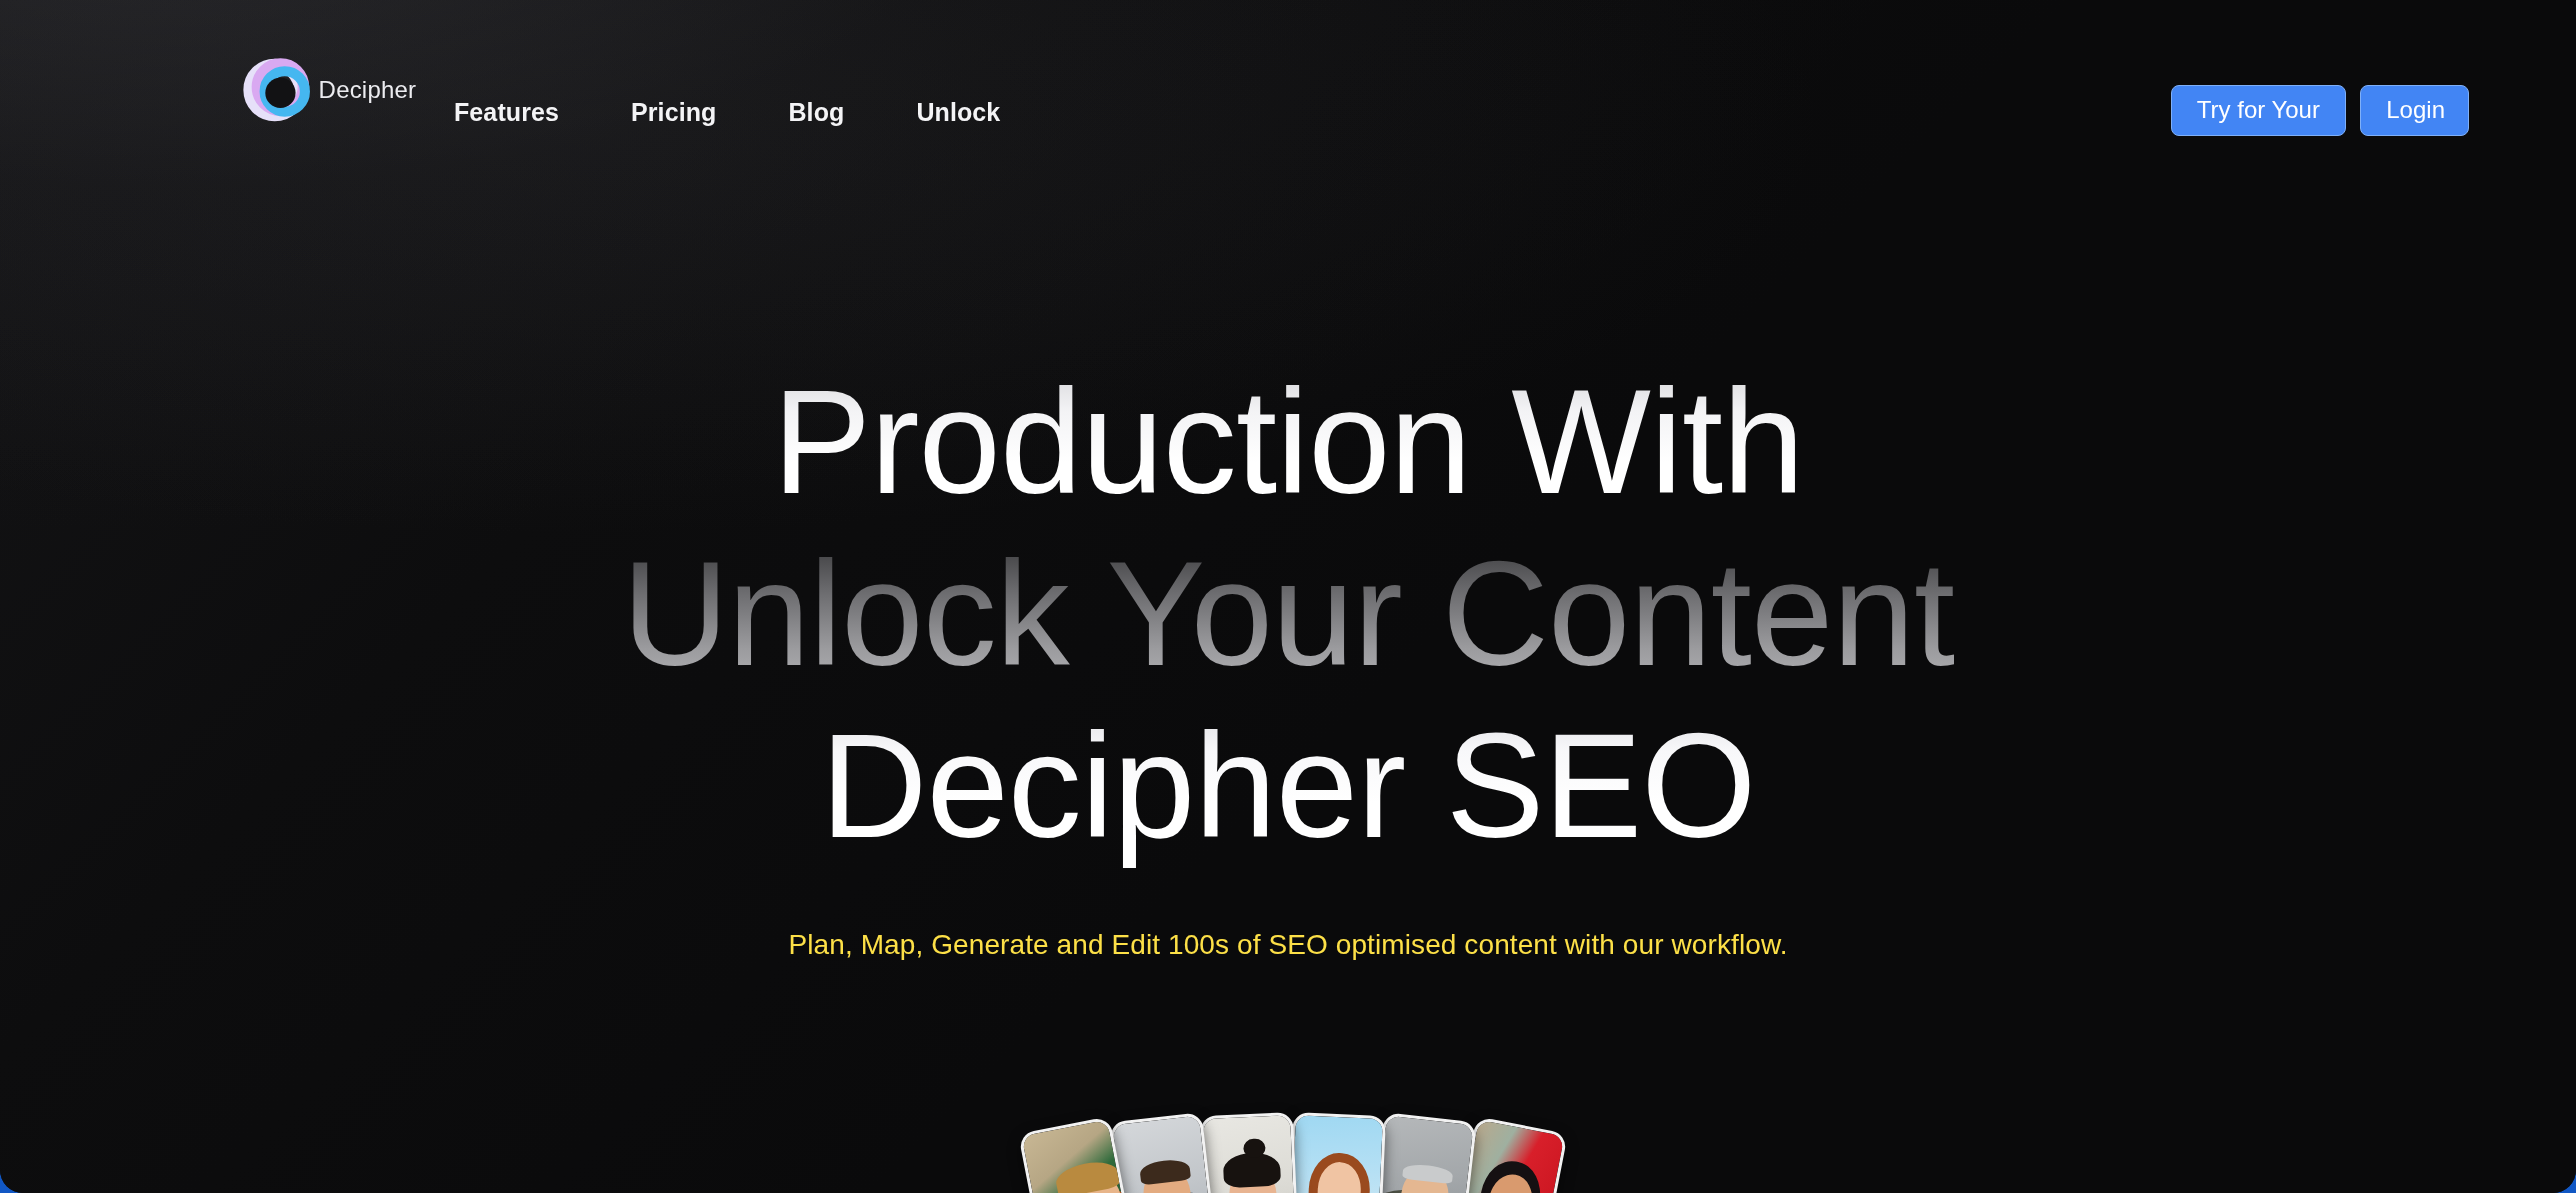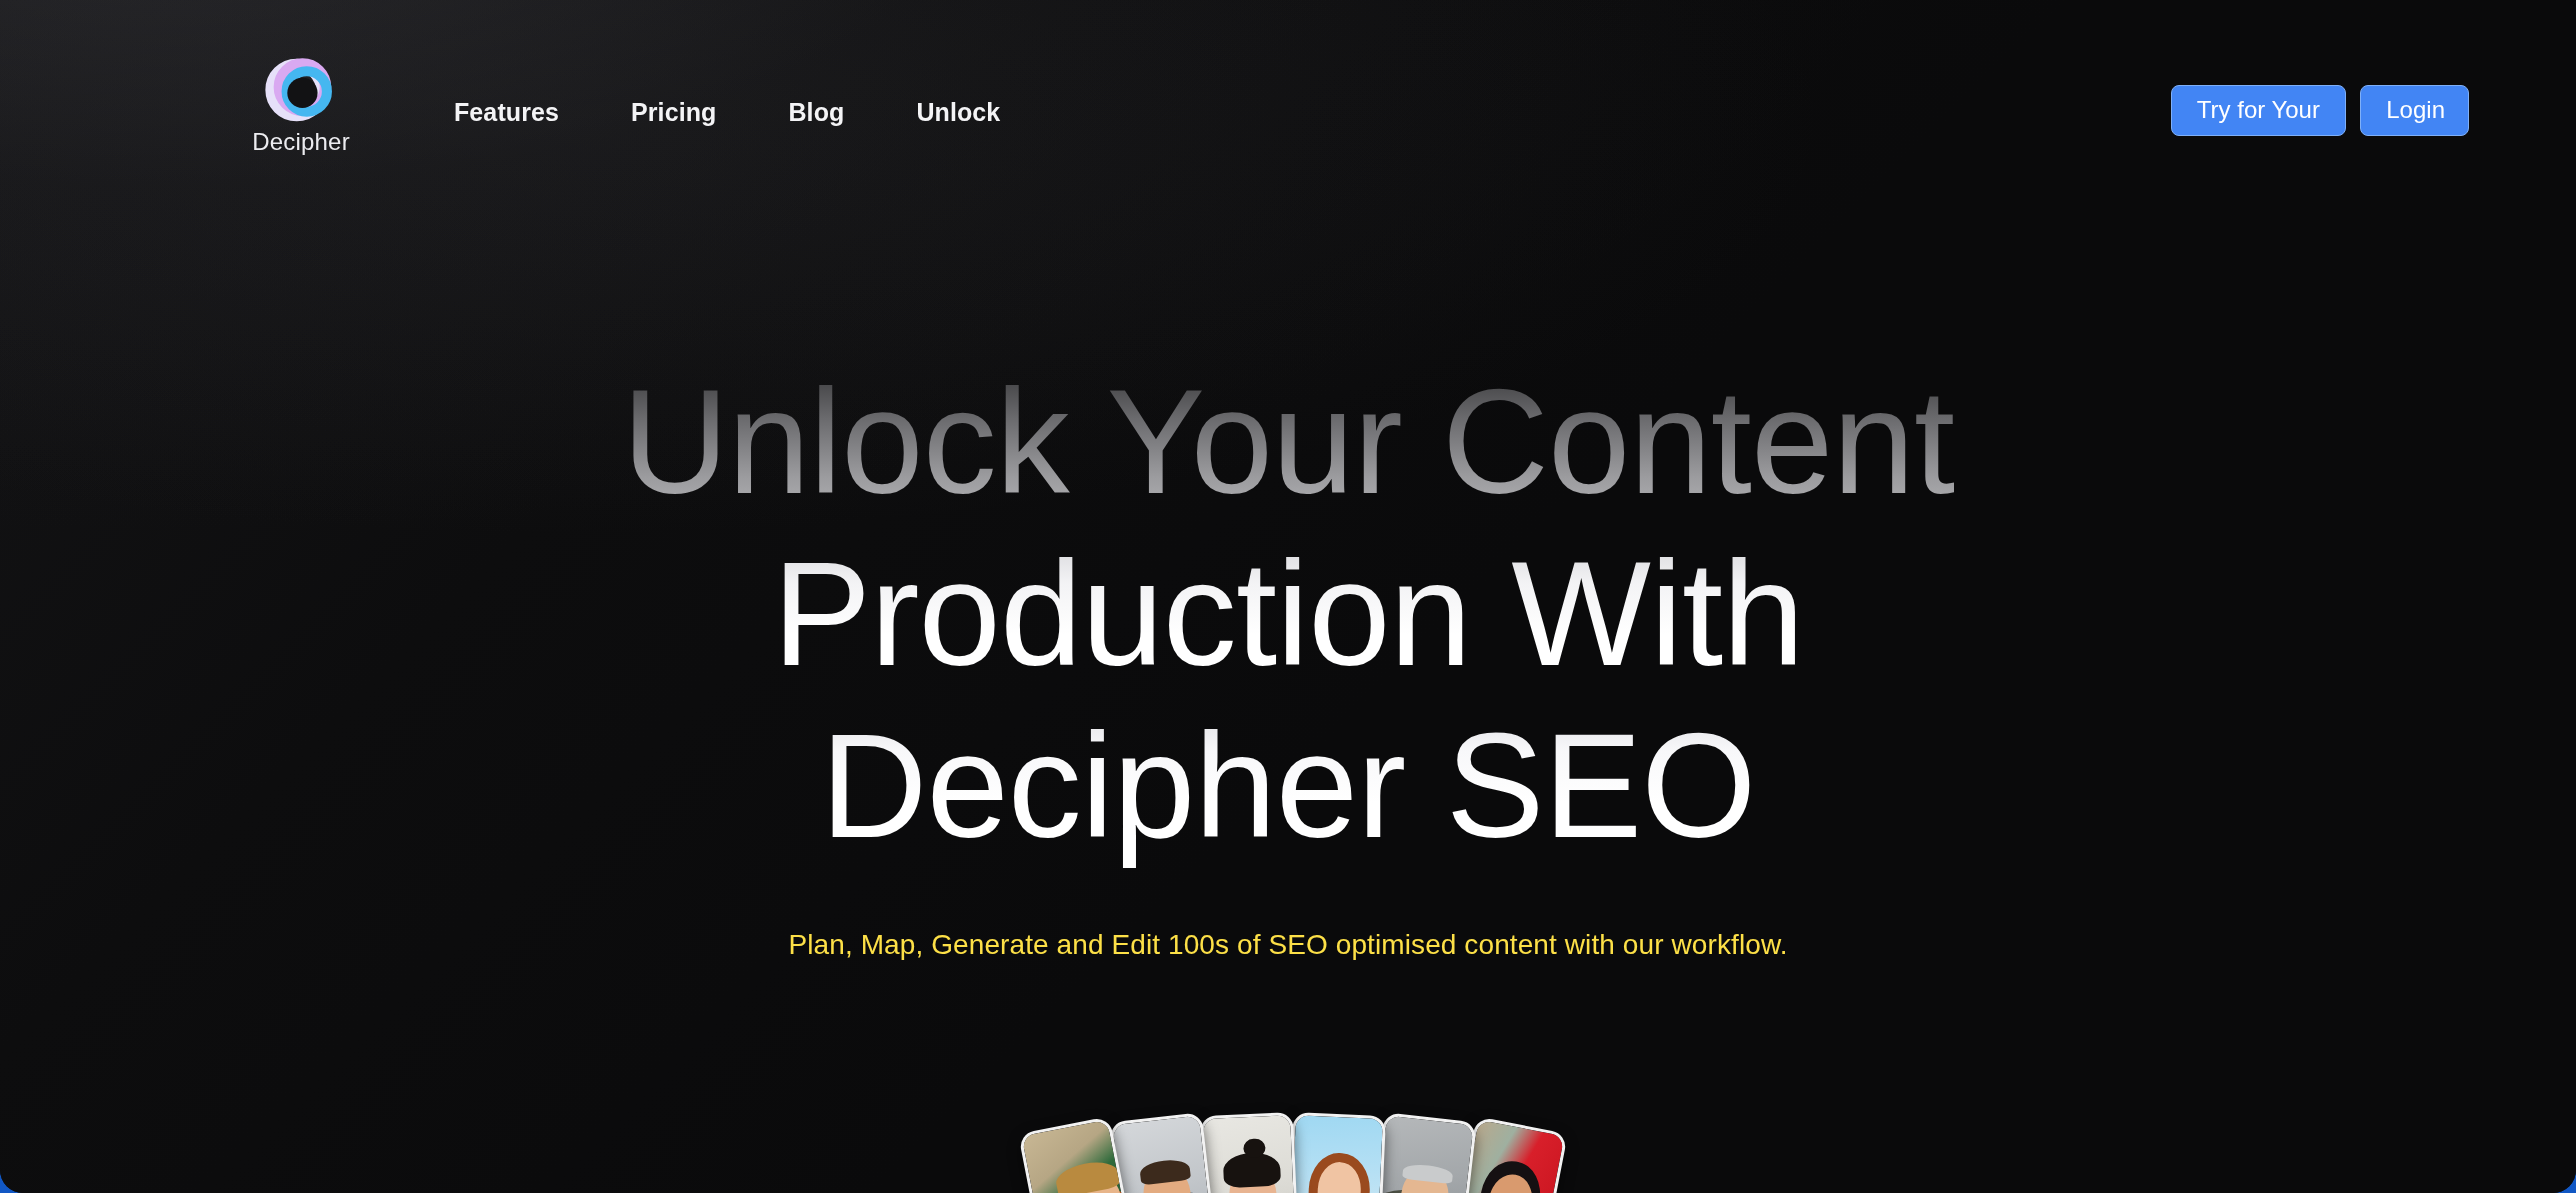--- a/index.html
+++ b/index.html
@@ -41,21 +41,21 @@
     padding: 0 134px 0 0;
     z-index: 30;
   }
 
   .brand {
     position: absolute;
     left: 243px;
     top: 54px;
     width: 116px;
     display: flex;
-    flex-direction: column;
+    flex-direction: row;
     align-items: center;
     gap: 3.6px;
     cursor: pointer;
   }
   .logo-mark {
     position: relative;
     width: 72px;
     height: 72px;
   }
   .logo-mark svg { display:block; width:72px; height:72px; }
@@ -232,22 +232,22 @@
     </nav>
 
     <div id="header-actions">
       <button class="btn btn-try">Try for Your</button>
       <button class="btn btn-login">Login</button>
     </div>
   </div>
 
   <div id="hero">
     <h1 id="headline">
+      <span class="hl-line hl-2">Production With</span>
       <span class="hl-line hl-1">Unlock Your Content</span>
-      <span class="hl-line hl-2">Production With</span>
       <span class="hl-line hl-3">Decipher SEO</span>
     </h1>
     <p id="subtitle">Plan, Map, Generate and Edit 100s of SEO optimised content with our workflow.</p>
   </div>
 
   <div id="avatar-fan">
 
     <div class="avatar-card av0">
       <div class="photo ph">
         <div class="bg" style="background:linear-gradient(150deg,#c8b794 0%,#b6a684 34%,#2f6b3c 55%,#245331 100%);"></div>

